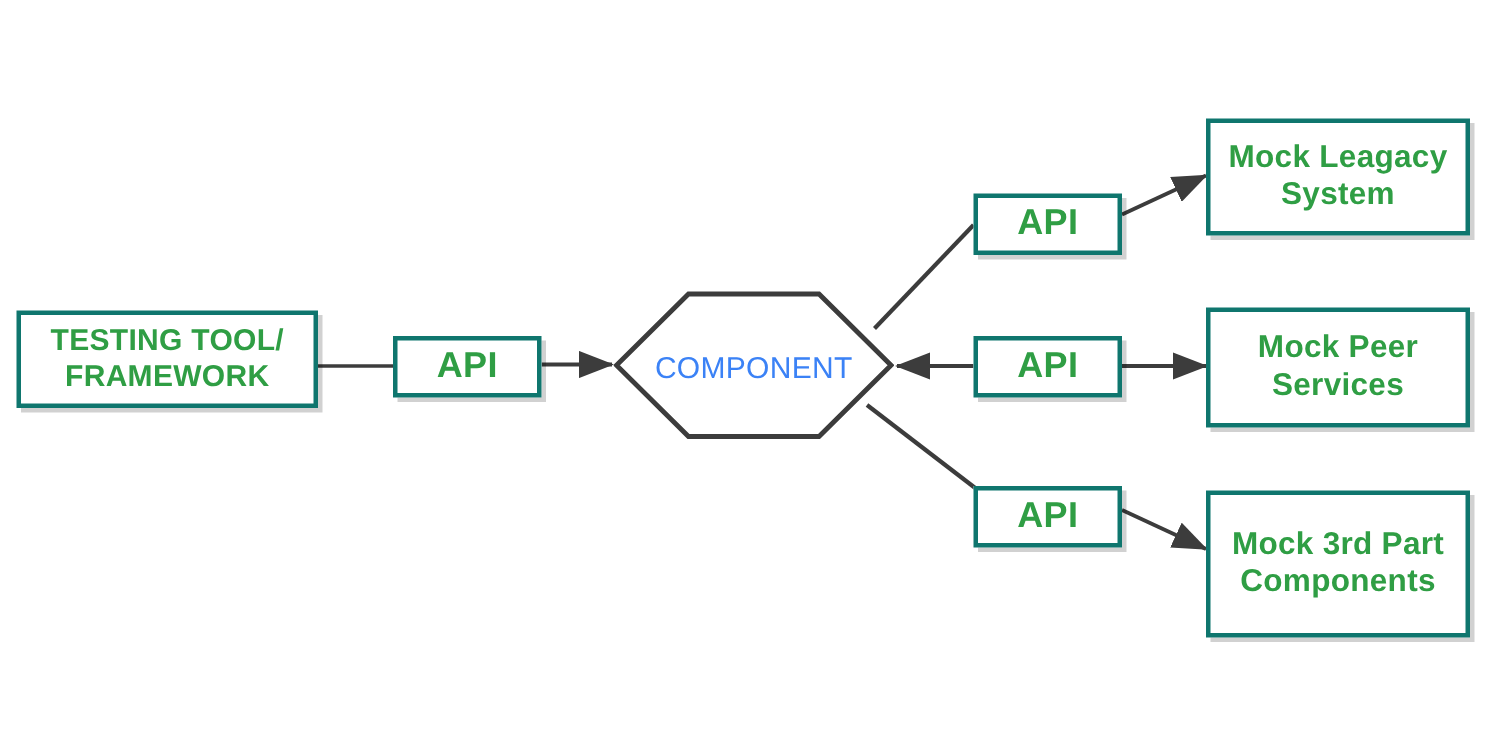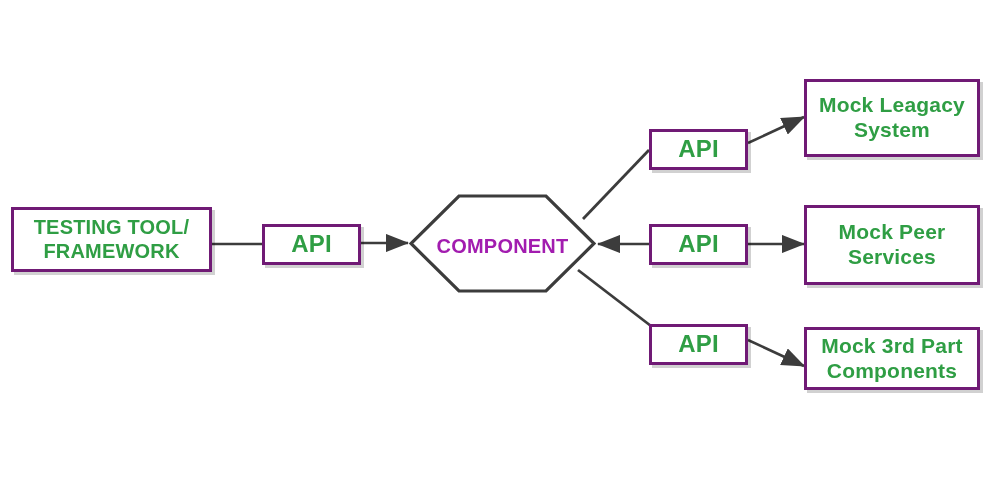--- a/index.html
+++ b/index.html
@@ -29,21 +29,21 @@
   }
 
   .node {
     position: absolute;
     box-sizing: border-box;
     display: flex;
     align-items: center;
     justify-content: center;
     text-align: center;
     background: #ffffff;
-    border: 3px solid #701a75;
+    border: 3px solid #0f766e;
     box-shadow: 3px 3px 0 rgba(0,0,0,0.18);
     color: #2f9e44;
     font-weight: bold;
     line-height: 1.18;
     letter-spacing: 0.2px;
     z-index: 2;
   }
 
   .node-label {
     display: block;
@@ -72,21 +72,21 @@
   #node-api-third   { left: 649px; top: 324px; }
 
   
   .mock-box {
     left: 804px;
     width: 176px;
     font-size: 21px;
   }
   #node-mock-legacy { top: 79px;  height: 78px; }
   #node-mock-peer   { top: 205px; height: 80px; }
-  #node-mock-third  { top: 327px; height: 63px; }
+  #node-mock-third  { top: 327px; height: 98px; }
 
   
   #node-component {
     position: absolute;
     left: 409px;
     top: 194px;
     width: 187px;
     height: 99px;
     z-index: 2;
   }
@@ -99,22 +99,22 @@
   }
   #node-component .hex-label {
     position: absolute;
     left: 0;
     top: 0;
     width: 187px;
     height: 104px;
     display: flex;
     align-items: center;
     justify-content: center;
-    color: #a21caf;
-    font-weight: bold;
+    color: #3b82f6;
+    font-weight: normal;
     font-size: 20px;
     letter-spacing: 0.2px;
   }
 </style>
 </head>
 <body>
 
 <div id="canvas">
 
   <svg id="edges" viewBox="0 0 1001 501" xmlns="http://www.w3.org/2000/svg">

